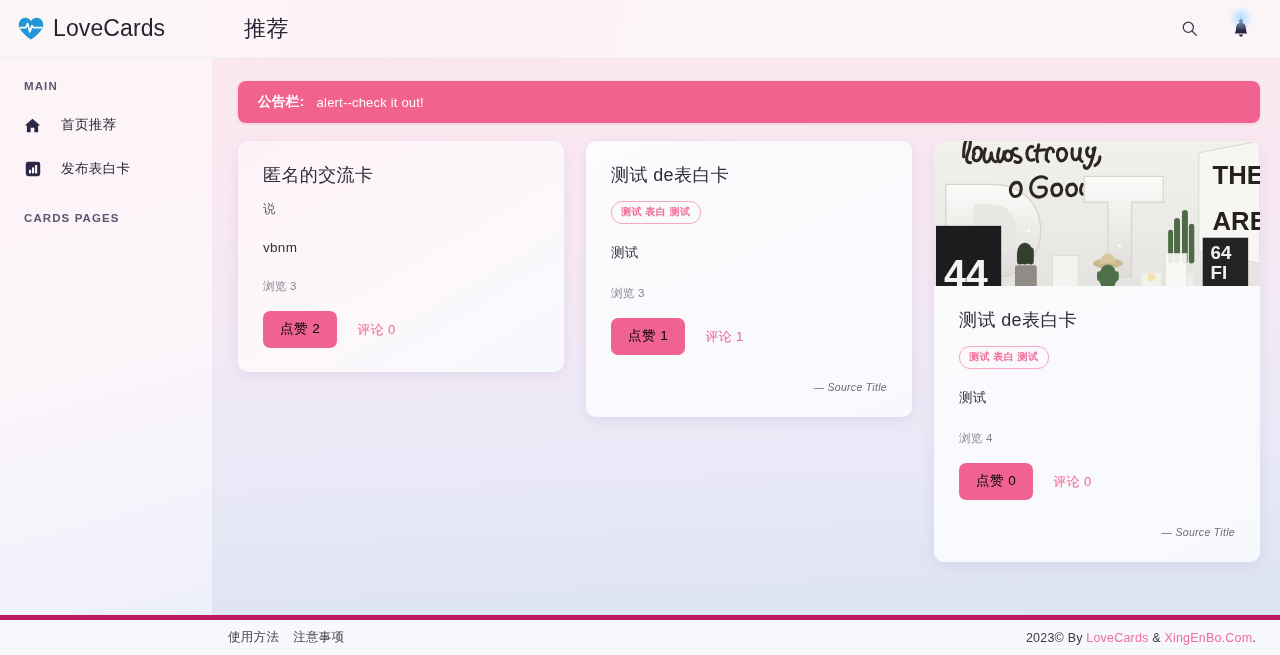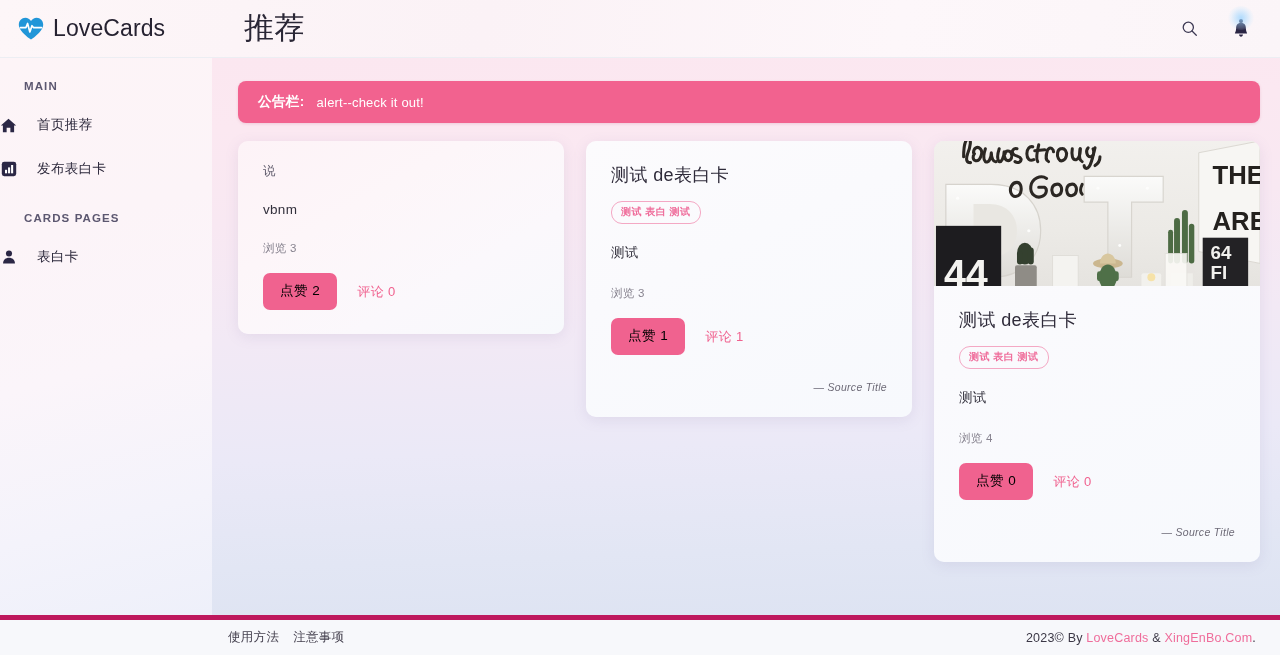--- a/index.html
+++ b/index.html
@@ -34,21 +34,21 @@
     padding-left: 18px;
     flex: 0 0 212px;
   }
   .brand-logo { width: 26px; height: 26px; display: block; }
   .brand-name {
     font-size: 23px;
     color: #262231;
     letter-spacing: .1px;
   }
   .page-title {
-    font-size: 30px;
+    font-size: 22px;
     color: #2b2736;
     margin-left: 32px;
     letter-spacing: .5px;
   }
   .topbar-actions {
     margin-left: auto;
     display: flex; align-items: center; gap: 26px;
     padding-right: 26px;
   }
   .icon-btn {
@@ -85,20 +85,21 @@
     letter-spacing: 1.1px;
     padding: 0 0 0 24px;
     margin-bottom: 16px;
     font-weight: 700;
   }
   .nav-section-label.second { margin-top: 26px; }
   .nav-item {
     display: flex; align-items: center;
     gap: 20px;
     height: 34px;
+    padding-left: 24px;
     cursor: pointer;
     margin-bottom: 10px;
   }
   .nav-ico {
     width: 17px; height: 17px;
     display: flex; align-items: center; justify-content: center;
     color: #2b2745;
     flex: 0 0 17px;
   }
   .nav-label {
@@ -328,43 +329,35 @@
             <rect x="5" y="11" width="2.6" height="4.4" fill="#ffffff"></rect>
             <rect x="8.8" y="8" width="2.6" height="7.4" fill="#ffffff"></rect>
             <rect x="12.6" y="5" width="2.6" height="10.4" fill="#ffffff"></rect>
           </svg>
         </span>
         <span class="nav-label">发布表白卡</span>
       </div>
 
       <div class="nav-section-label second">CARDS PAGES</div>
 
-      <div class="nav-item">
-        <span class="nav-ico">
-          <svg width="16" height="16" viewBox="0 0 20 20">
-            <circle cx="10" cy="5.6" r="3.8" fill="#2b2745"></circle>
-            <path d="M2.6 18 C2.6 13.6 5.9 11 10 11 C14.1 11 17.4 13.6 17.4 18 Z" fill="#2b2745"></path>
-          </svg>
-        </span>
-        <span class="nav-label">表白卡</span>
-      </div>
 
     </div>
 
     <div class="main">
 
       <div class="announce">
         <span class="announce-label">公告栏:</span>
         <span class="announce-text">alert--check it out!</span>
       </div>
 
       <div class="card-grid">
 
         <div class="card">
           <div class="card-body">
+            <div class="card-title">匿名的交流卡</div>
             <div class="card-sub">说</div>
             <div class="card-content">vbnm</div>
             <div class="card-views">浏览 3</div>
             <div class="card-actions">
               <button class="like-btn">点赞 2</button>
               <span class="comment-link">评论 0</span>
             </div>
           </div>
         </div>
 

